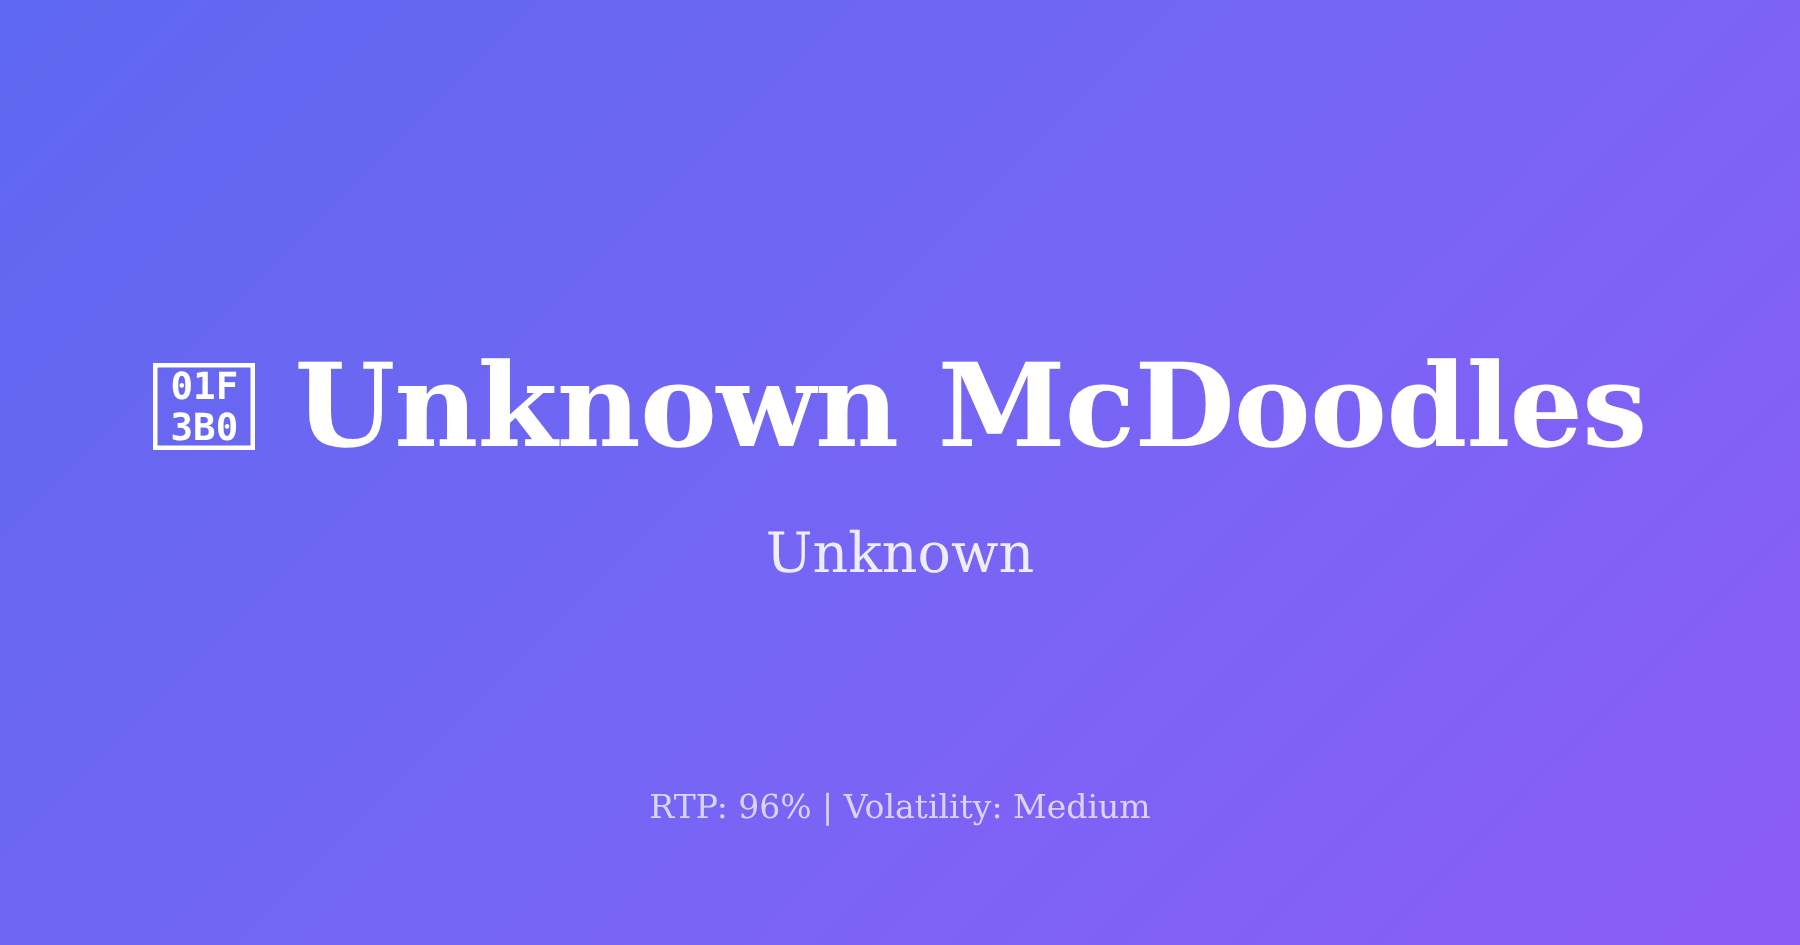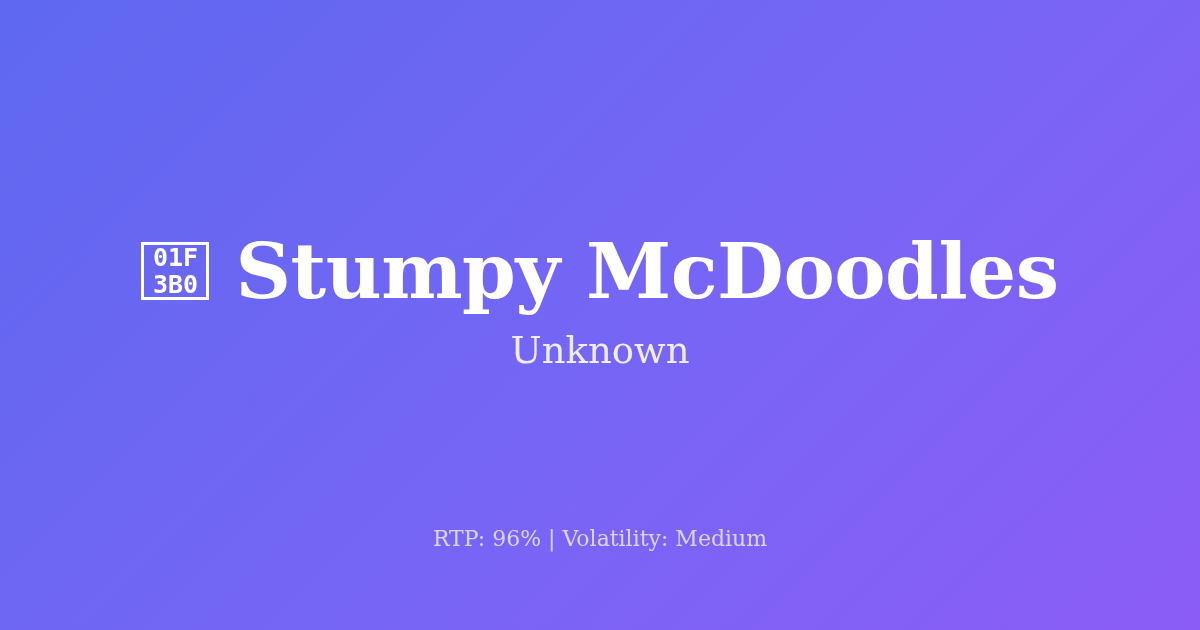--- a/index.html
+++ b/index.html
@@ -78,21 +78,21 @@
     font-family: "DejaVu Serif", "Liberation Serif", serif;
     font-weight: 700;
     font-size: 77px;
     line-height: 1;
     color: #ffffff;
     white-space: nowrap;
     letter-spacing: -0.5px;
   }
 
   .og-subtitle {
-    margin-top: 22px;
+    margin-top: 40px;
     font-family: "DejaVu Serif", "Liberation Serif", serif;
     font-weight: 400;
     font-size: 37px;
     line-height: 1;
     color: rgba(255, 255, 255, 0.88);
     white-space: nowrap;
   }
 
   
   .og-footer {
@@ -116,21 +116,21 @@
 
   <div class="hero">
 
     <div class="title-row">
 
       <span class="tofu">
         <span class="tofu-line">01F</span>
         <span class="tofu-line">3B0</span>
       </span>
 
-      <h1 class="og-title">Stumpy McDoodles</h1>
+      <h1 class="og-title">Unknown McDoodles</h1>
 
     </div>
 
     <div class="og-subtitle">Unknown</div>
 
   </div>
 
   <div class="og-footer">RTP: 96% | Volatility: Medium</div>
 
 </div>

